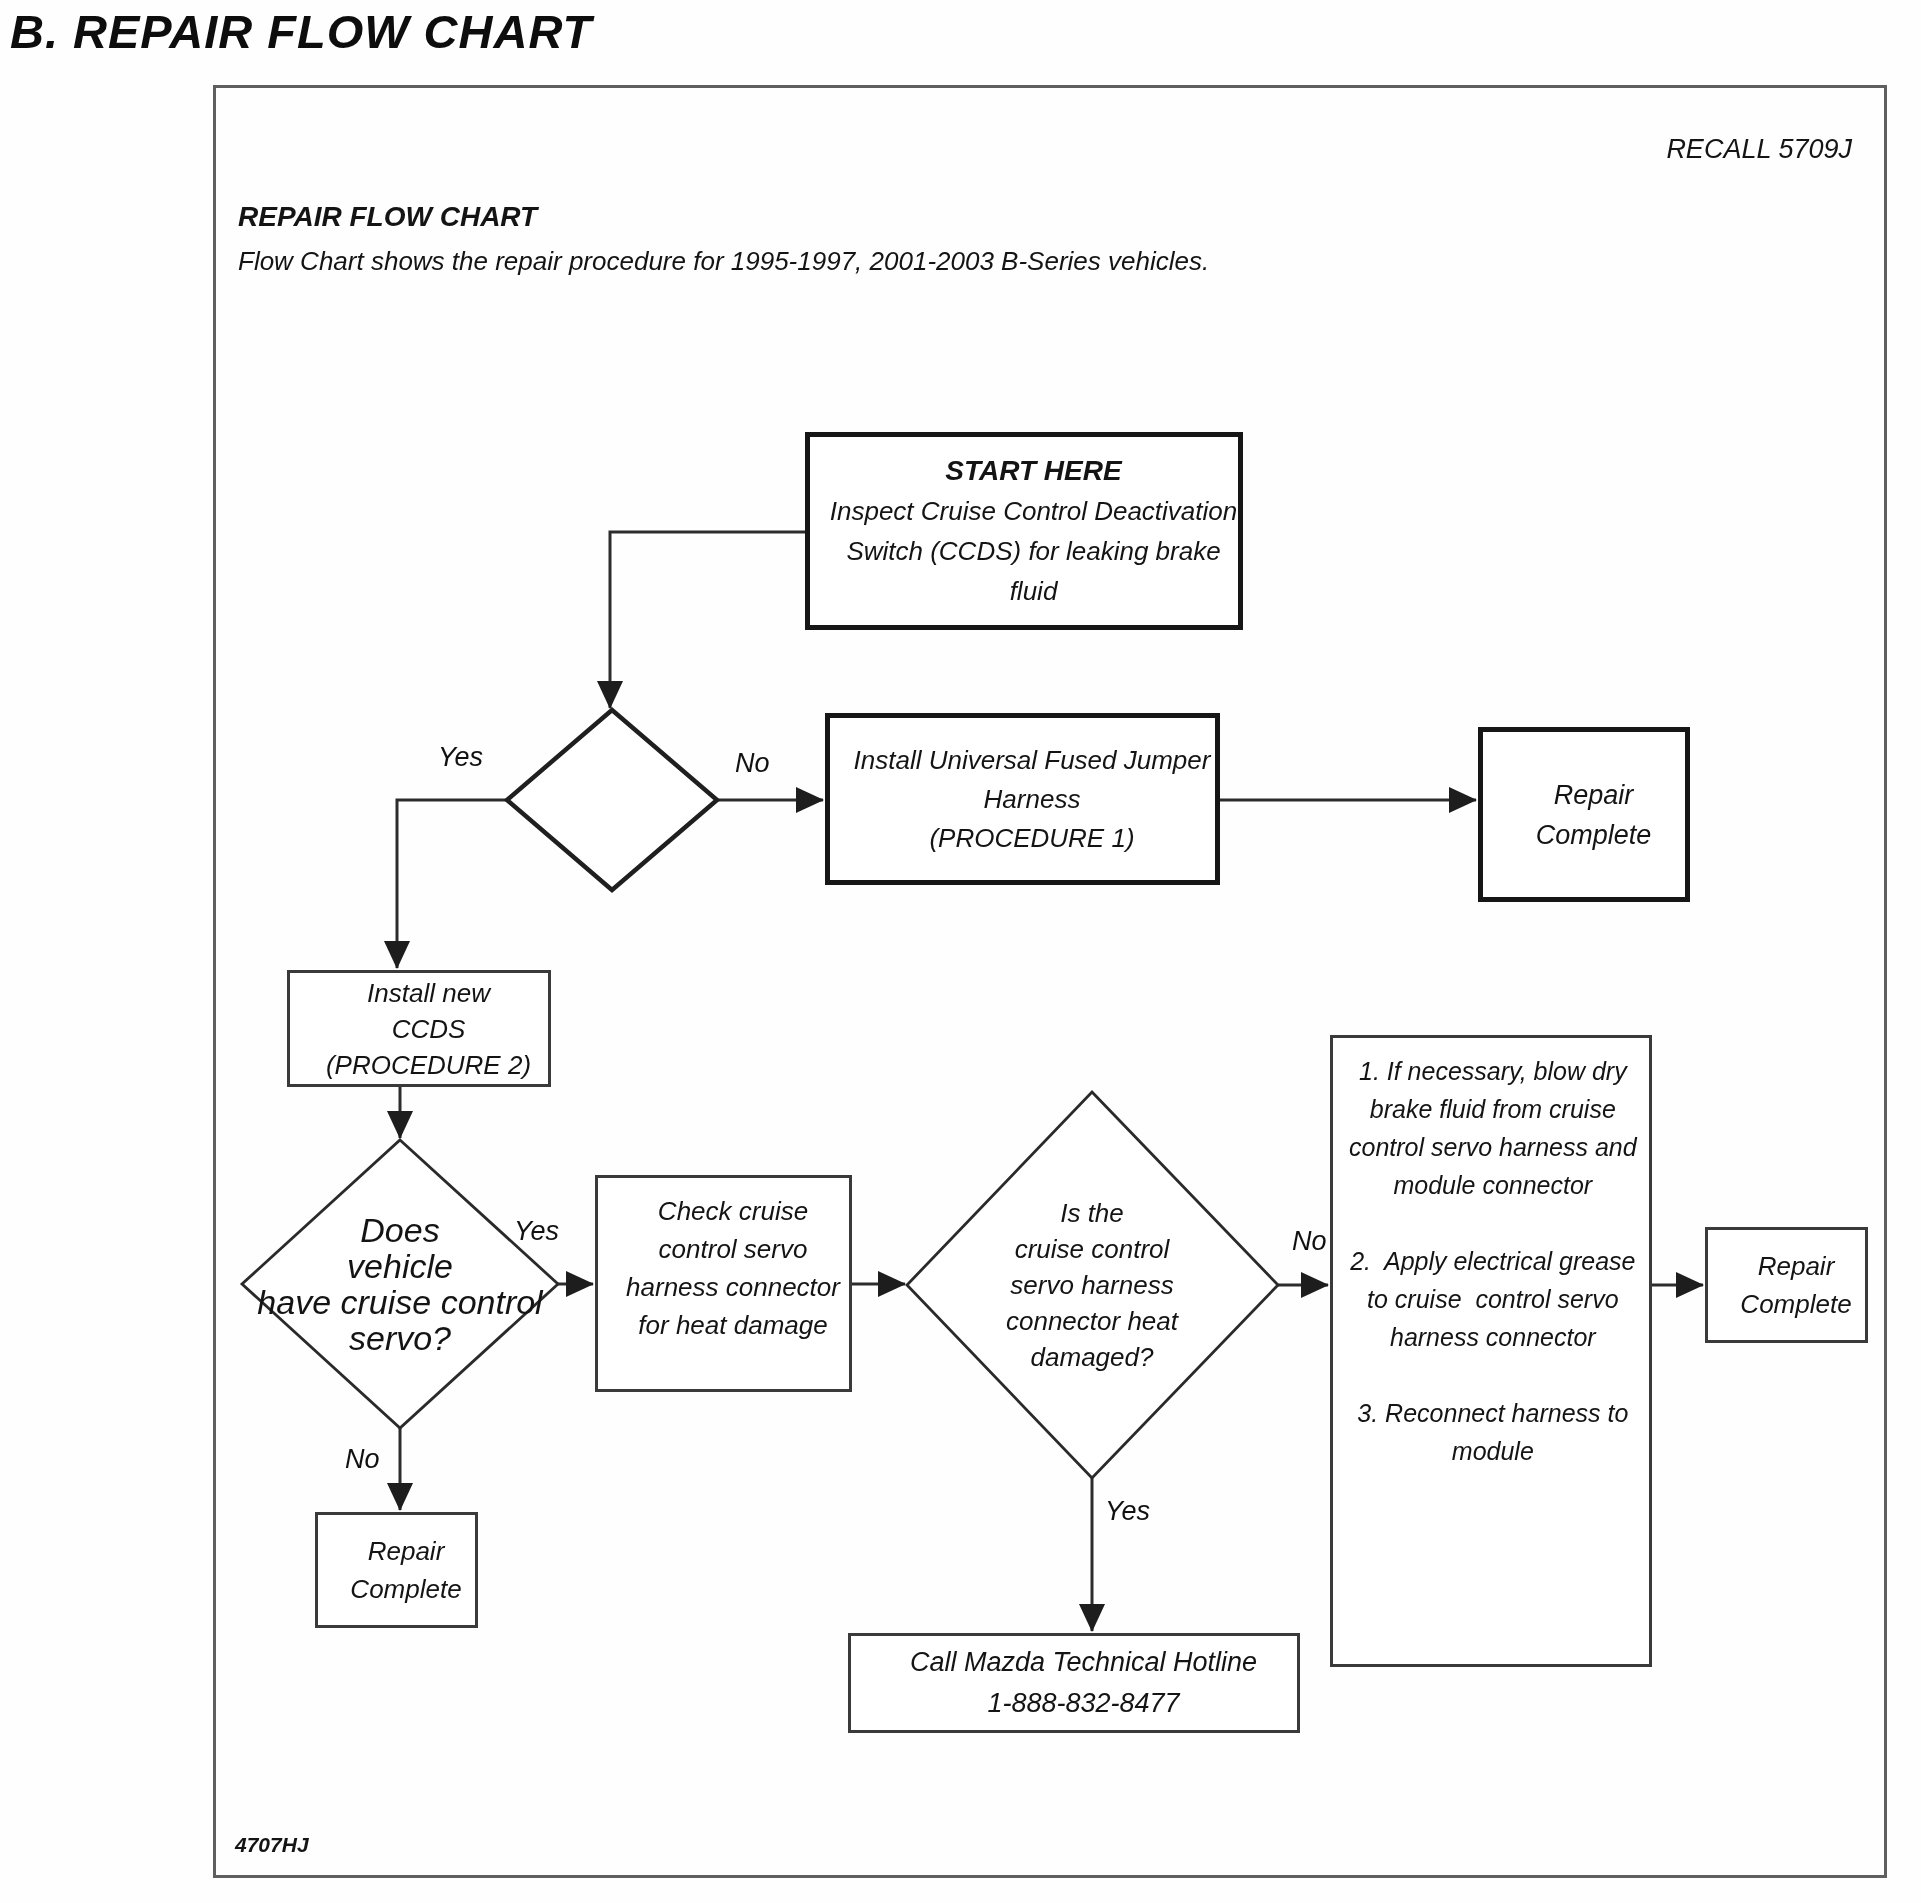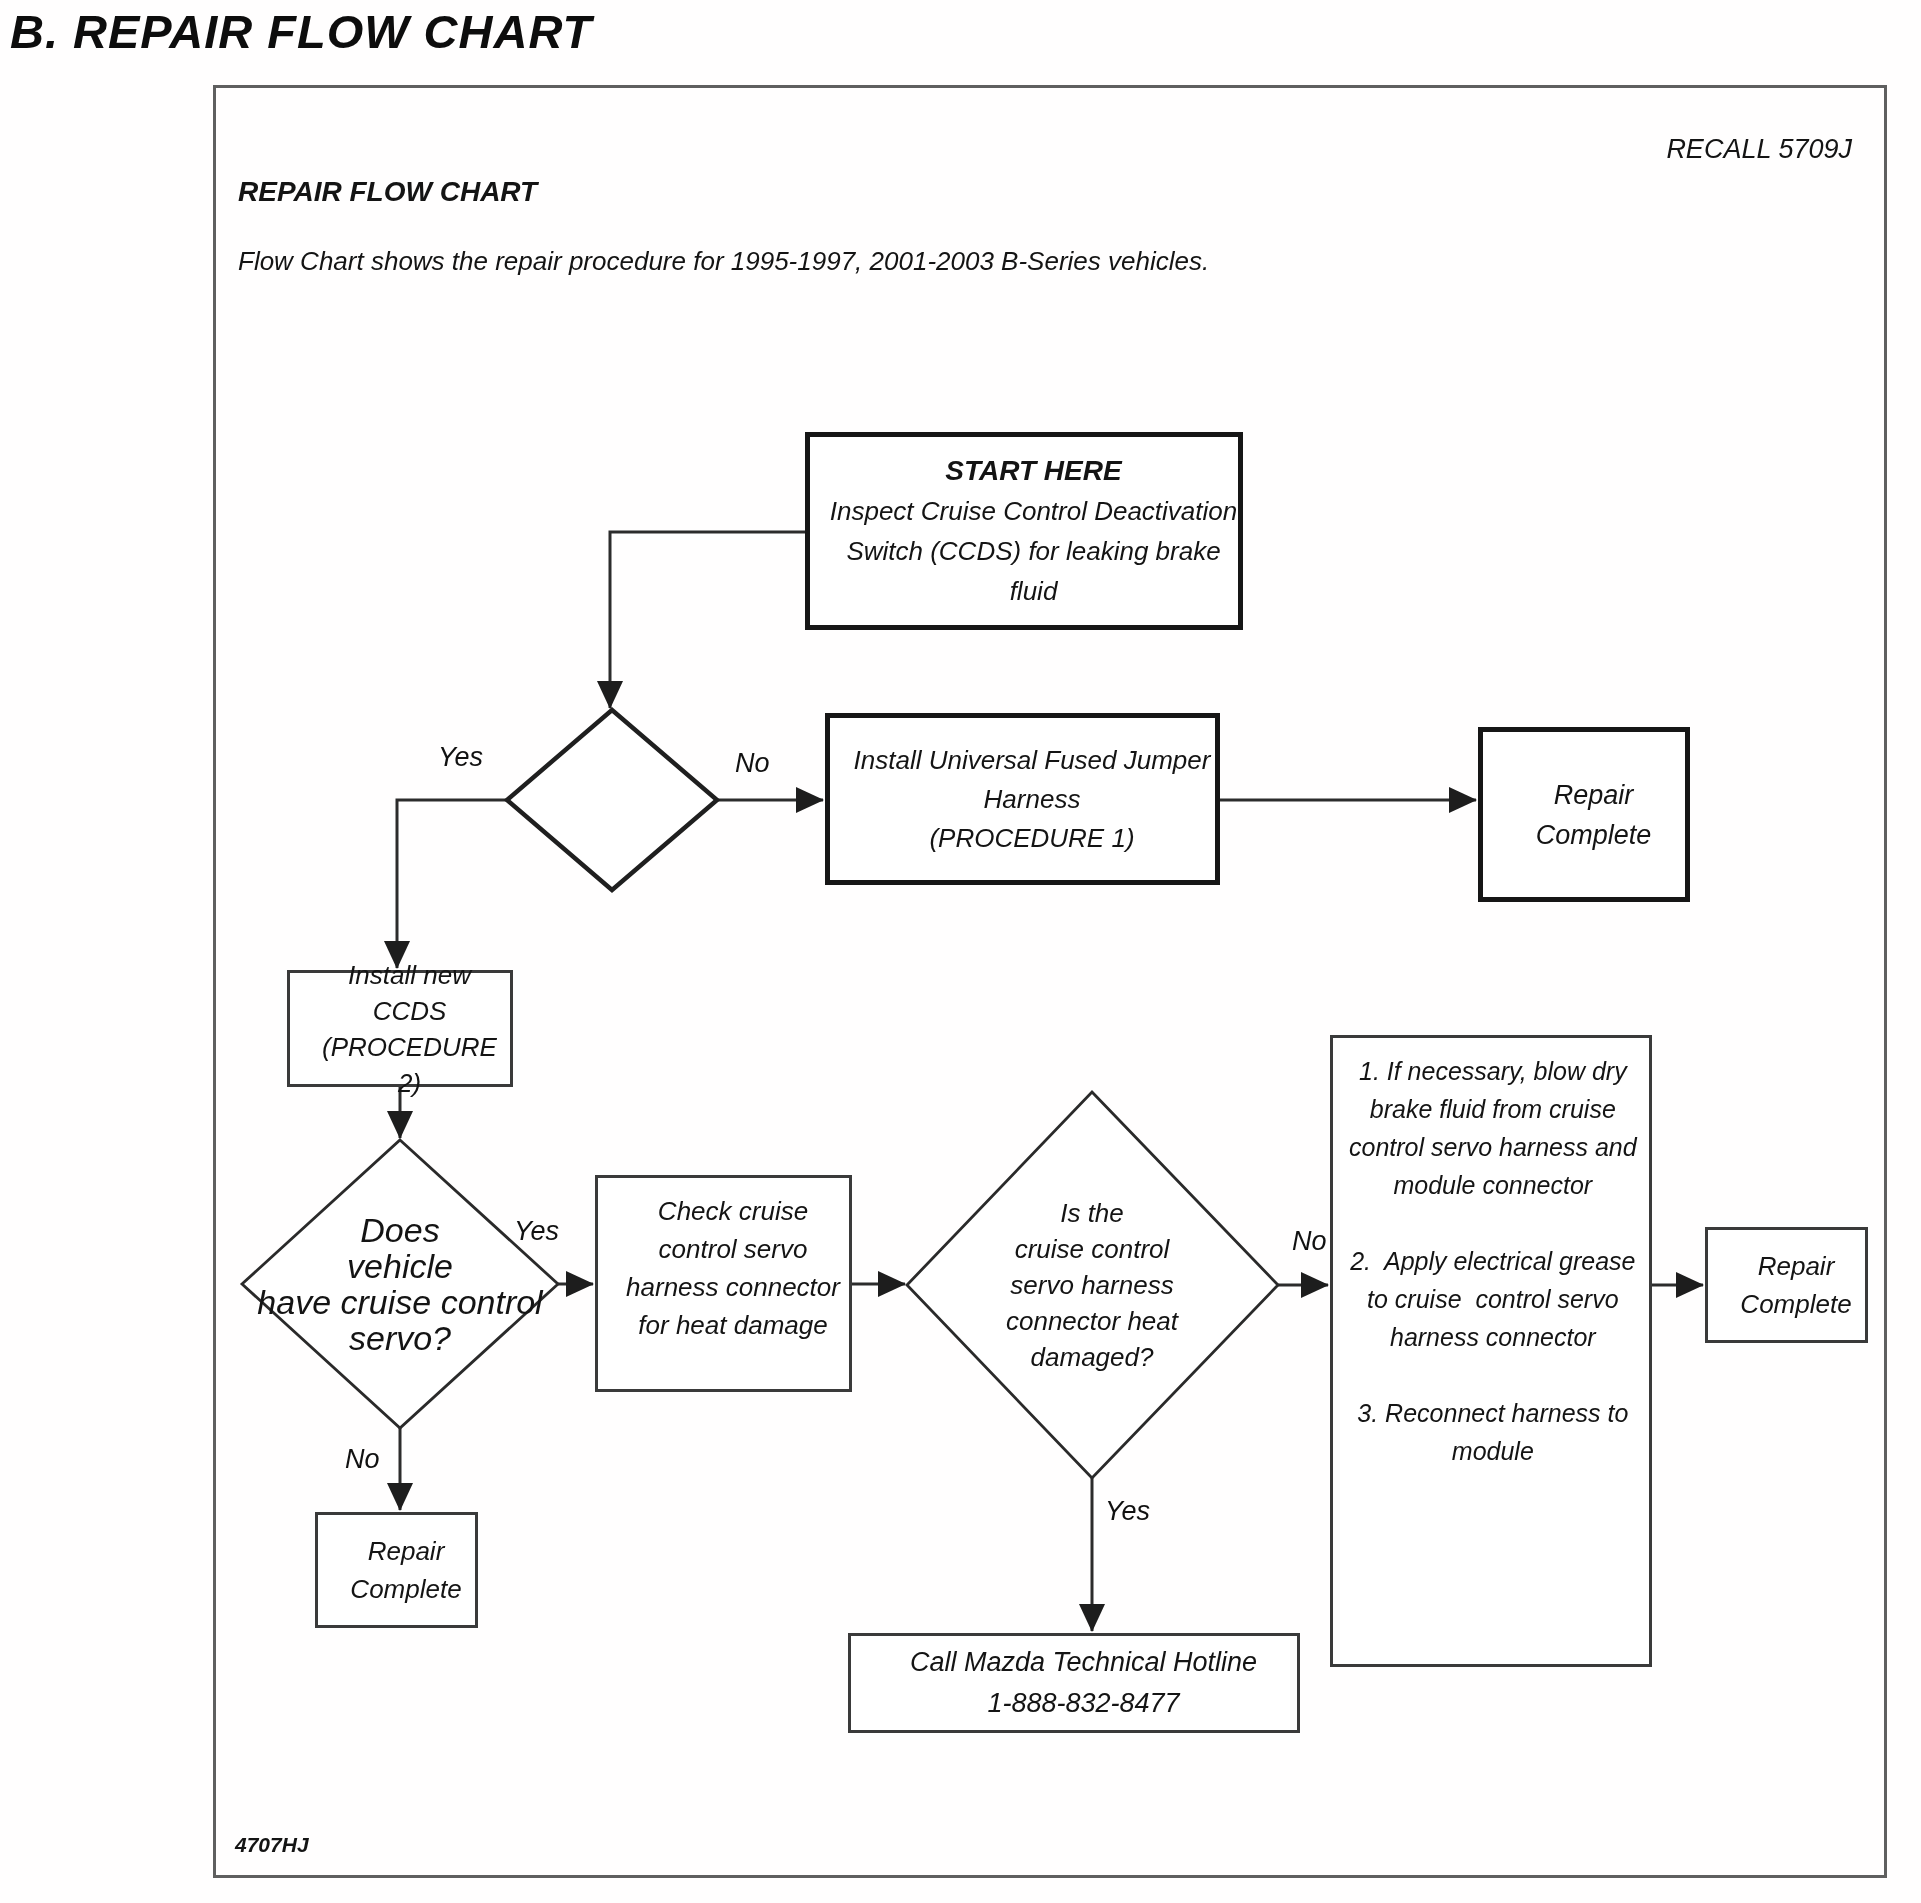--- a/index.html
+++ b/index.html
@@ -6,35 +6,35 @@
   #page{
     position:relative;width:1921px;height:1903px;background:#fffefe;
     font-family:"Liberation Sans","DejaVu Sans",sans-serif;color:#141414;
     overflow:hidden;
   }
   .abs{position:absolute;box-sizing:border-box;font-style:italic;}
   .prelines{white-space:pre-wrap;}
   #page-title{left:10px;top:4px;font-size:47px;font-weight:700;letter-spacing:1px;color:#0d0d0d;}
   #frame{left:213px;top:85px;width:1674px;height:1793px;border:3px solid #5f5f5f;background:transparent;}
   #recall{left:1452px;top:134px;width:400px;text-align:right;font-size:27px;}
-  #heading{left:238px;top:176px;font-size:28px;font-weight:700;}
+  #heading{left:238px;top:201px;font-size:28px;font-weight:700;}
   #subtitle{left:238px;top:246px;font-size:26px;}
   svg.connectors{position:absolute;left:0;top:0;}
 
   .node{background:#ffffff;display:flex;flex-direction:column;align-items:center;justify-content:center;text-align:center;padding-left:19px;}
   .thick{border:5px solid #161616;}
   .thin{border:3px solid #3a3a3a;}
 
   #start-node{left:805px;top:432px;width:438px;height:198px;}
   #start-node .t{font-size:28px;font-weight:700;line-height:40px;}
   #start-node .b{font-size:26px;line-height:40px;}
 
   #proc1-node{left:825px;top:713px;width:395px;height:172px;font-size:26px;line-height:39px;}
   #repair1-node{left:1478px;top:727px;width:212px;height:175px;font-size:27px;line-height:40px;}
-  #proc2-node{left:287px;top:970px;width:226px;height:117px;font-size:26px;line-height:36px;}
+  #proc2-node{left:287px;top:970px;width:264px;height:117px;font-size:26px;line-height:36px;}
   #check-node{left:595px;top:1175px;width:257px;height:217px;font-size:26px;line-height:38px;justify-content:flex-start;padding-top:14px;}
   #steps-node{left:1330px;top:1035px;width:322px;height:632px;font-size:25px;line-height:38px;
               align-items:flex-start;justify-content:flex-start;text-align:center;padding:14px 2px 0 16px;}
   #repair2-node{left:1705px;top:1227px;width:163px;height:116px;font-size:26px;line-height:38px;}
   #hotline-node{left:848px;top:1633px;width:452px;height:100px;font-size:27px;line-height:41px;}
   #repair3-node{left:315px;top:1512px;width:163px;height:116px;font-size:26px;line-height:38px;}
 
   .dlabel{display:flex;align-items:center;justify-content:center;text-align:center;background:transparent;}
   #d1-label{left:512px;top:740px;width:200px;height:120px;font-size:27px;line-height:40px;}
   #d2-label{left:250px;top:1190px;width:300px;height:188px;font-size:34px;line-height:36px;}

